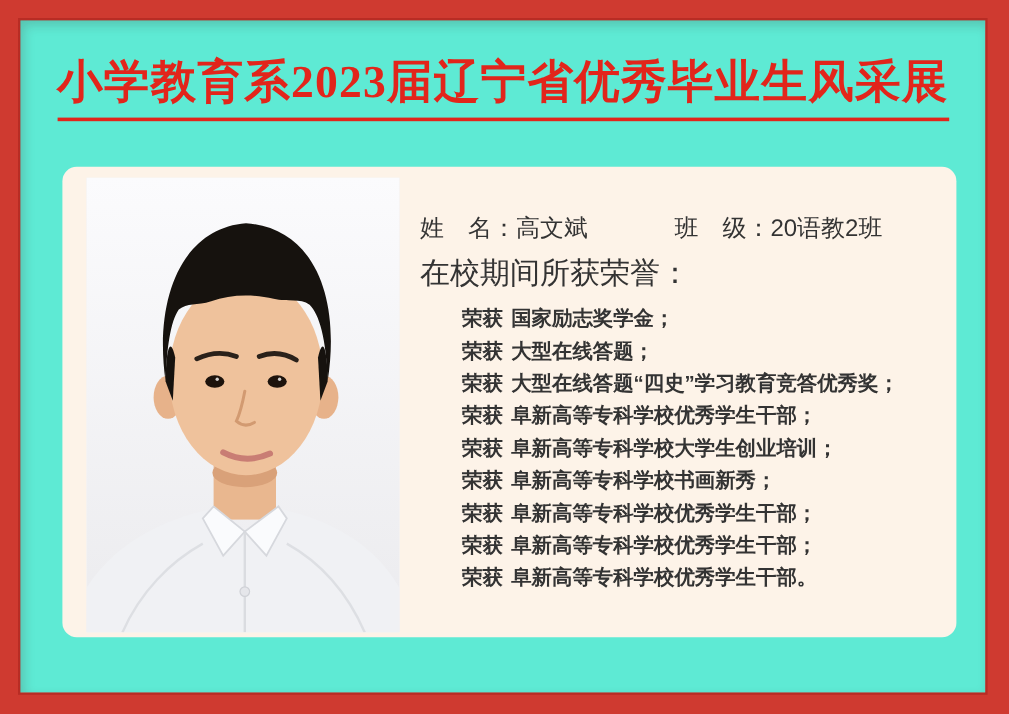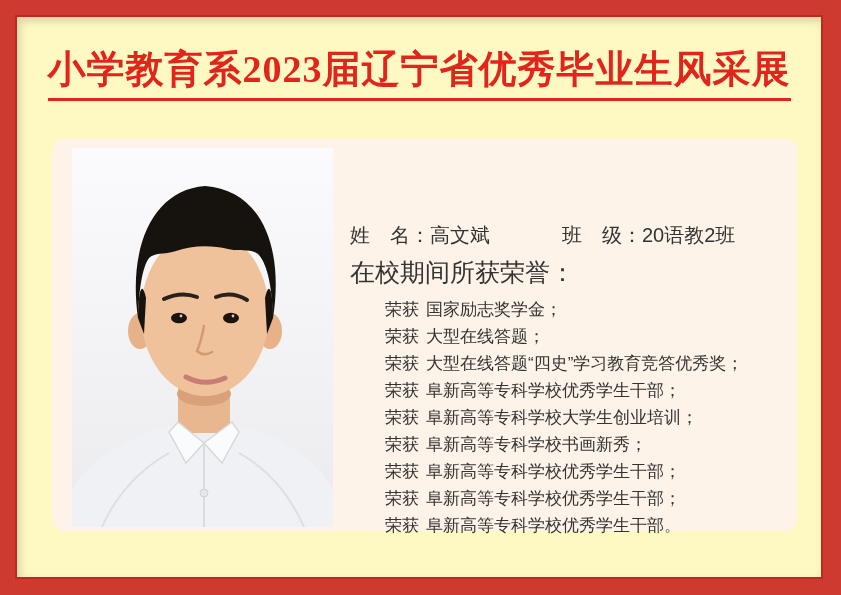--- a/index.html
+++ b/index.html
@@ -10,21 +10,21 @@
   }
   
   .frame{position:absolute;inset:0;background:#cf3a30;}
   .frame::after{ 
     content:"";position:absolute;left:15px;top:15px;right:18px;bottom:16px;
     border:2px solid rgba(140,20,14,.35);pointer-events:none;
   }
   
   .panel{
     position:absolute;left:17px;top:17px;right:20px;bottom:18px;
-    background:#fef9c3;
+    background:#5eead4;
     box-shadow:inset 3px 4px 9px rgba(60,20,15,.18);
   }
   
   .title-row{position:absolute;left:0;right:0;top:30px;text-align:center;}
   .title{
     display:inline-block;
     font-family:"Liberation Serif","DejaVu Serif",serif;
     font-weight:bold;font-size:38px;line-height:44px;letter-spacing:1px;
     color:#e2251b;border-bottom:3px solid #e2251b;padding-bottom:7px;
   }
@@ -33,25 +33,25 @@
     position:absolute;left:35px;top:122px;width:745px;height:392px;
     background:#fdf3e8;border-radius:12px;
   }
   
   .photo{
     position:absolute;left:20px;top:9px;width:261px;height:379px;
     background:#f4f4f6;overflow:hidden;
   }
   .photo svg{display:block;width:100%;height:100%;}
   
-  .info{position:absolute;left:298px;top:40px;right:6px;color:#333;margin-top:44px;}
+  .info{position:absolute;left:298px;top:40px;right:6px;color:#333;}
   .id-row{font-size:20px;line-height:24px;display:flex;white-space:pre;}
   .class-group{margin-left:72px;}
   .honors-heading{font-size:25px;line-height:23px;margin-top:14px;}
-  .honors-list{list-style:none;margin:12px 0 0 0;padding:0 0 0 35px;}
+  .honors-list{list-style:none;margin:12px 0 0 0;padding:0 0 0 35px;font-weight:bold;}
   .honor{display:flex;font-size:17px;line-height:27px;align-items:flex-start;}
   .honor .prefix{flex:0 0 auto;margin-right:7px;white-space:nowrap;}
   .honor .htext{flex:1 1 auto;}
   .honor .htext .first{white-space:nowrap;}
   .honor .htext .cont{display:block;}
 </style>
 </head>
 <body>
 
 <div class="frame"></div>

